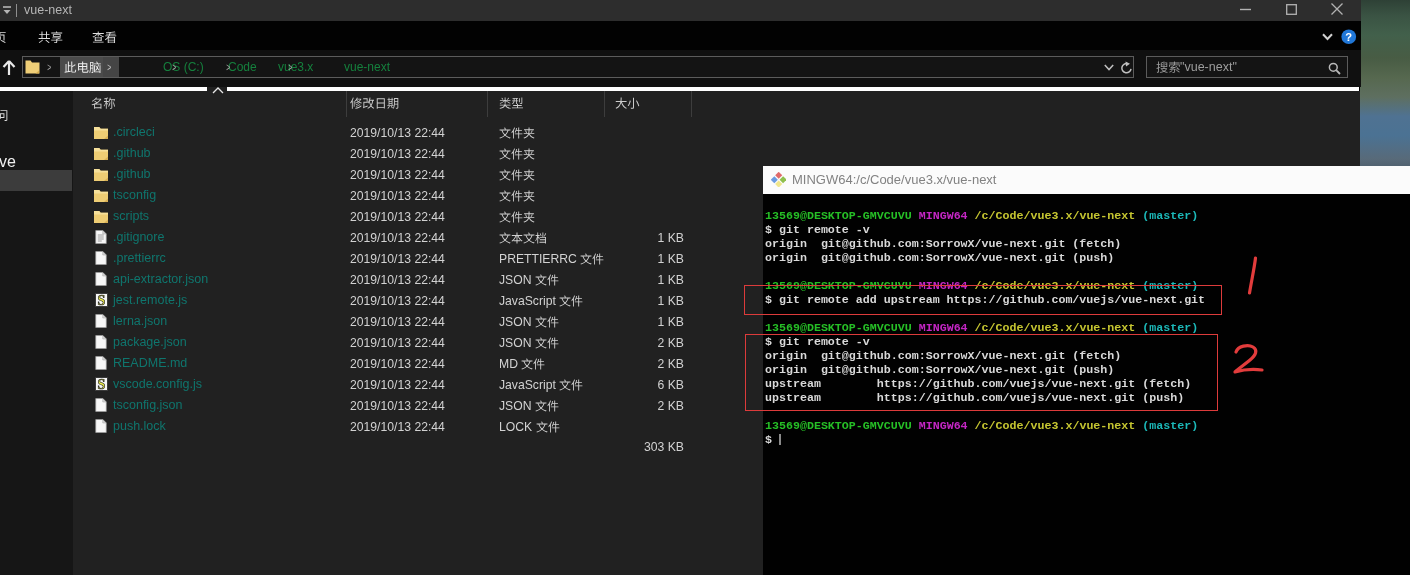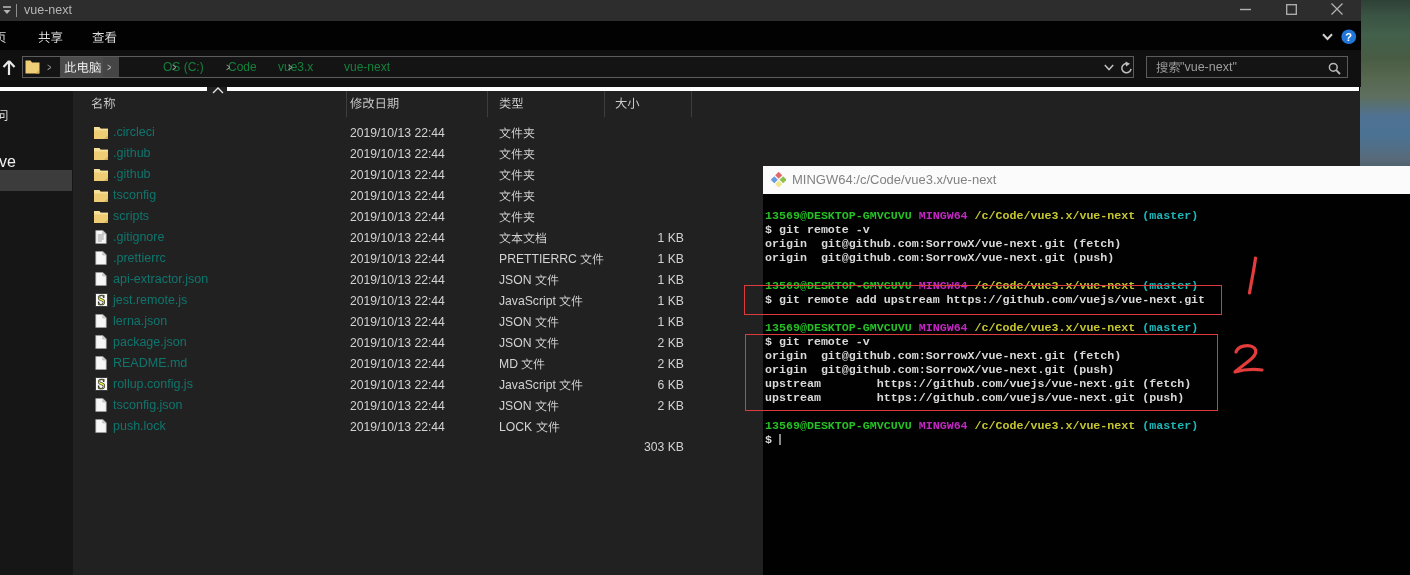--- a/index.html
+++ b/index.html
@@ -319,21 +319,21 @@
 <div class="fd" style="top:356.5px">2019/10/13 22:44</div>
 <div class="ft" style="top:356.5px">MD <svg style="vertical-align:-2.5px" width="24" height="12" viewBox="0 0 2000 1000" fill="#d2d2d2">
       <use href="#c6587" transform="translate(0,880) scale(1,-1)"></use>
       <use href="#c4ef6" transform="translate(1000,880) scale(1,-1)"></use>
     </svg></div>
 <div class="fs" style="top:356.5px">2 KB</div>
 <svg style="position:absolute;left:94.5px;top:377px" width="13" height="14" viewBox="0 0 13 14">
     <rect x="0.5" y="0.5" width="12" height="13" fill="#f6f6f6" stroke="#3a3a3a"></rect>
     <text x="6.5" y="11.5" font-family="Liberation Serif" font-size="14" font-weight="bold" fill="#ecec4a" stroke="#222" stroke-width="0.65" text-anchor="middle">S</text>
   </svg>
-<div class="fn" style="top:377px">rollup.config.js</div>
+<div class="fn" style="top:377px">vscode.config.js</div>
 <div class="fd" style="top:377.5px">2019/10/13 22:44</div>
 <div class="ft" style="top:377.5px">JavaScript <svg style="vertical-align:-2.5px" width="24" height="12" viewBox="0 0 2000 1000" fill="#d2d2d2">
       <use href="#c6587" transform="translate(0,880) scale(1,-1)"></use>
       <use href="#c4ef6" transform="translate(1000,880) scale(1,-1)"></use>
     </svg></div>
 <div class="fs" style="top:377.5px">6 KB</div>
 <svg style="position:absolute;left:95px;top:398px" width="12" height="14" viewBox="0 0 11.5 14">
     <path d="M0.5 0.5 h7 l3.5 3.5 v9.5 h-10.5 z" fill="#f7f7f7" stroke="#9f9f9f" stroke-width="0.7"></path>
     <path d="M7.5 0.5 v3.5 h3.5 z" fill="#d8d8d8" stroke="#9f9f9f" stroke-width="0.5"></path>
   </svg>

